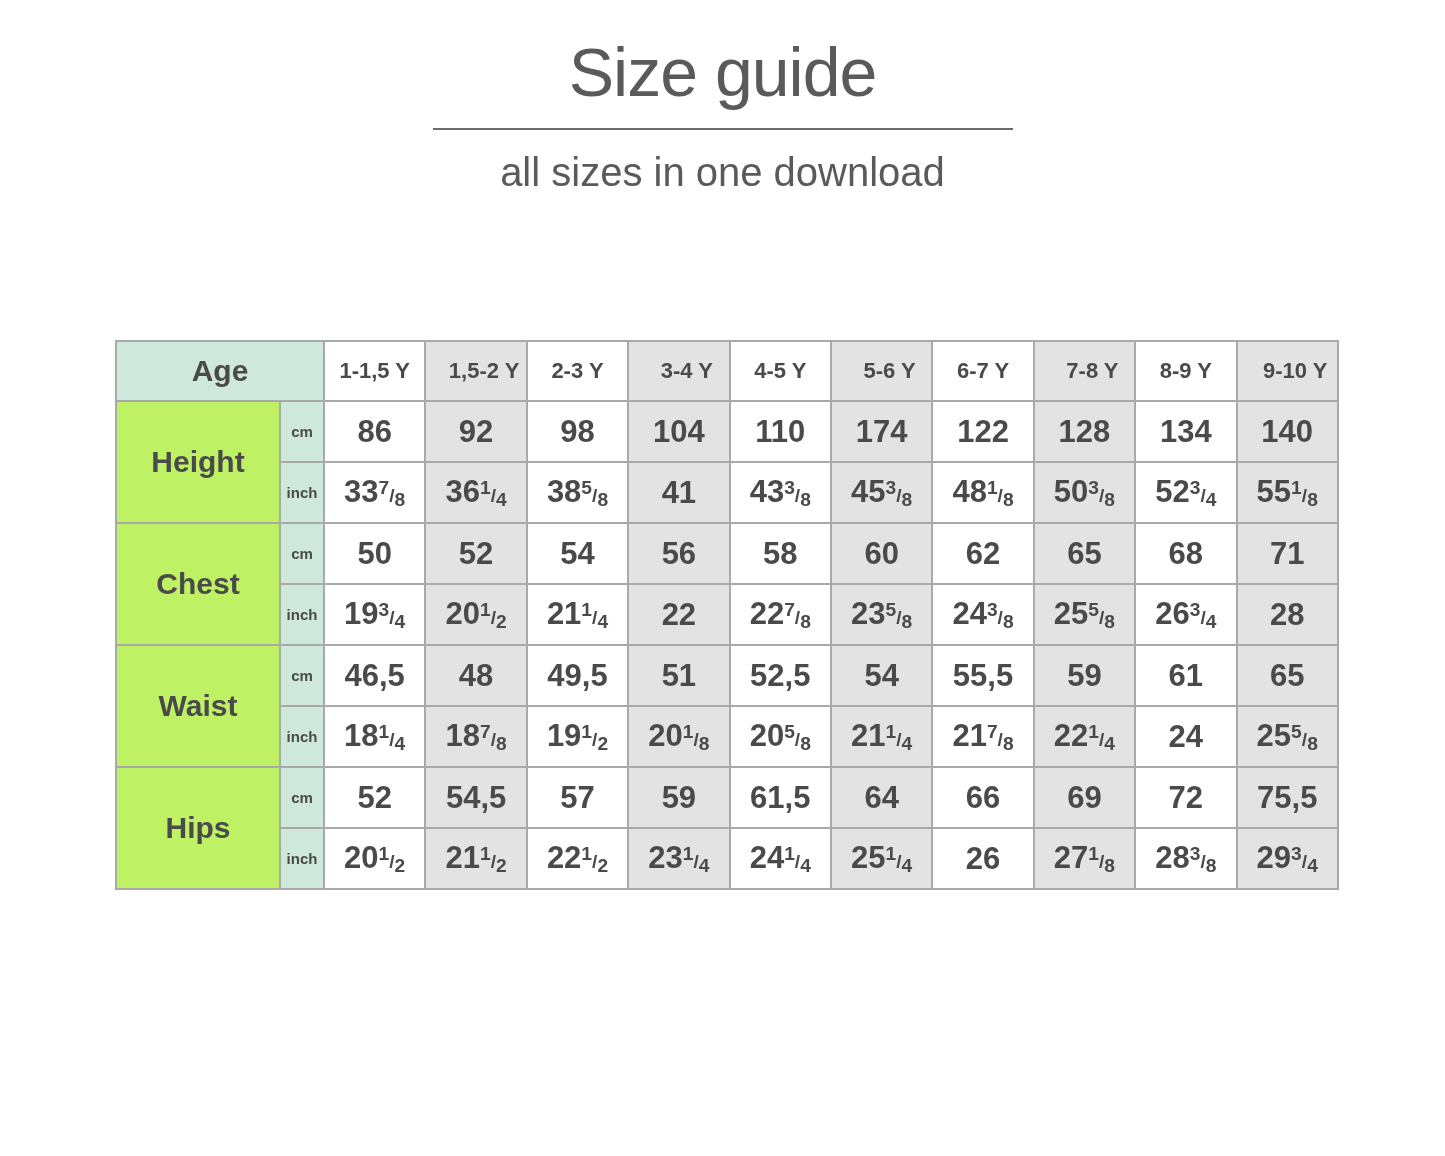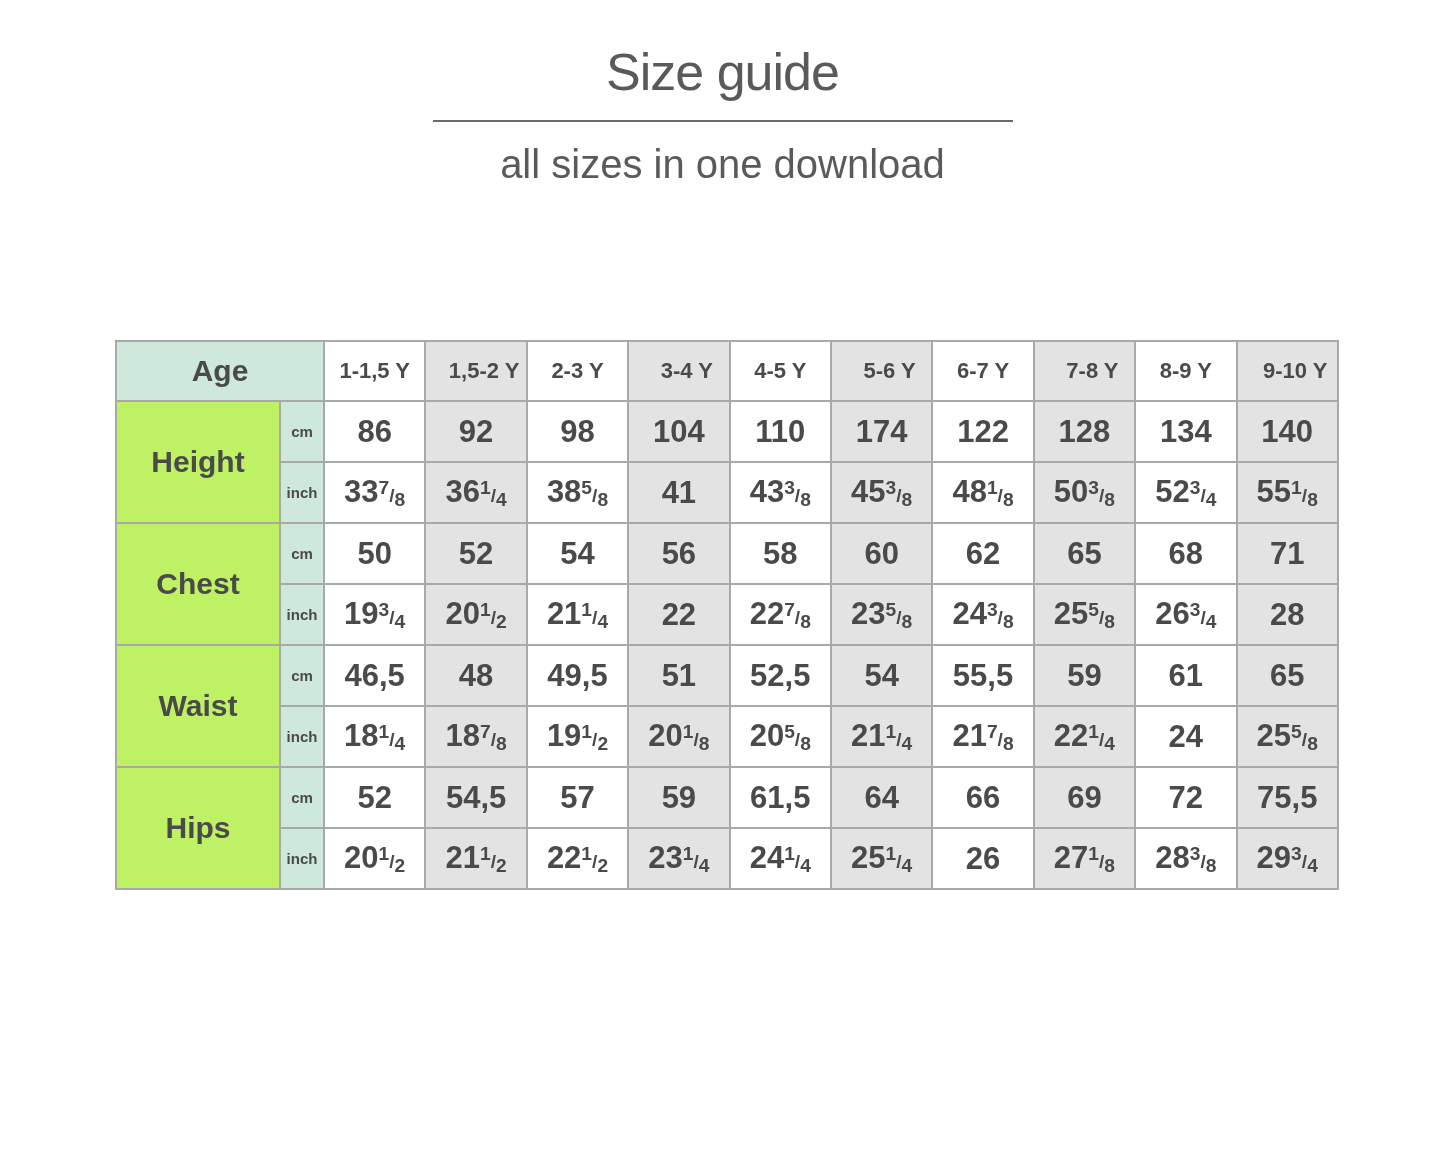--- a/index.html
+++ b/index.html
@@ -14,26 +14,26 @@
     color: #4a4a4a;
     position: relative;
     overflow: hidden;
   }
 
   .header {
     text-align: center;
     padding-top: 34px;
   }
   .title {
-    font-size: 52px;
+    font-size: 68px;
     font-weight: 400;
     color: #5a5a5a;
     letter-spacing: -1px;
     line-height: 1.0;
-    margin: 12px;
+    margin: 4px;
   }
   .title-rule {
     width: 580px;
     height: 2px;
     background: #6b6b6b;
     margin: 22px auto 0 auto;
   }
   .subtitle {
     font-size: 40px;
     color: #5a5a5a;

